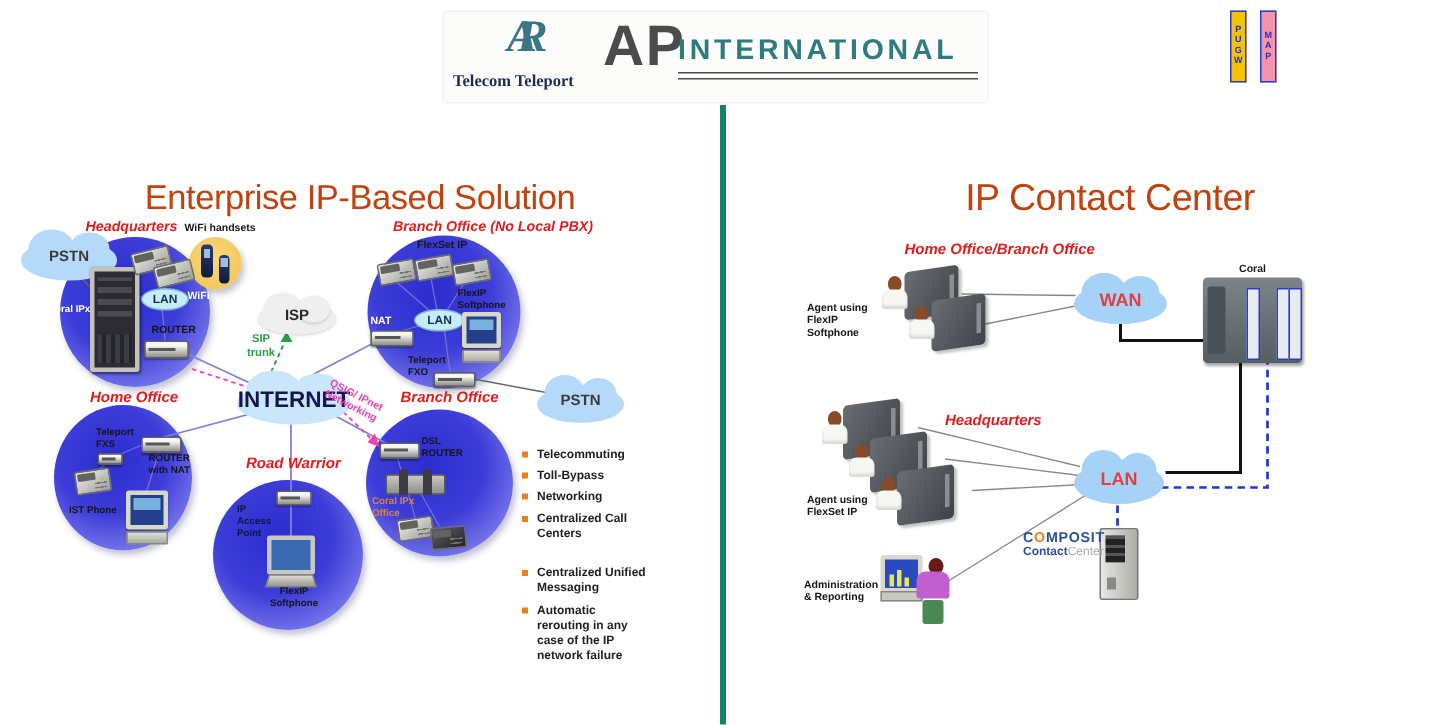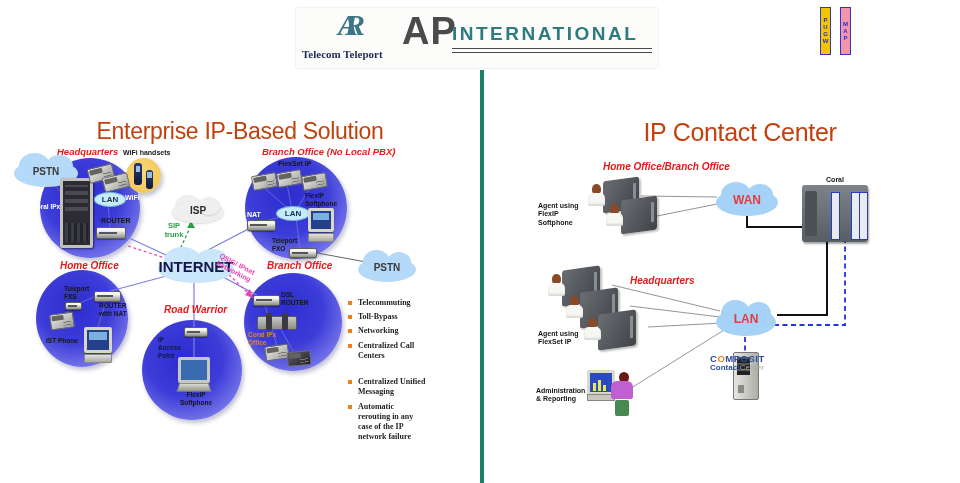--- a/index.html
+++ b/index.html
@@ -85,21 +85,21 @@
   
   .bullets{position:absolute;z-index:6;margin:0;padding:0;list-style:none;}
   .bullets li{display:flex;gap:6px;font-weight:bold;color:#1e1e1e;}
   .bullets li::before{content:"";flex:0 0 auto;background:#ef7d1a;}
   .bullets.small li{font-size:8px;line-height:1.28;margin-bottom:4px;}
   .bullets.small li::before{width:4px;height:4px;margin-top:3px;}
   .bullets.big li{font-size:10px;line-height:1.25;margin-bottom:5px;}
   .bullets.big li::before{width:5px;height:5px;margin-top:3px;}
 
   .wires{position:absolute;left:0;top:0;z-index:2;}
-  .composit{position:absolute;left:710px;top:354px;z-index:6;line-height:1;}
+  .composit{position:absolute;left:682px;top:354px;z-index:6;line-height:1;}
   .composit .l1{font-size:9.5px;font-weight:bold;color:#2b4fa0;letter-spacing:.5px;}
   .composit .l1 .o{color:#f08020;}
   .composit .l2{font-size:8px;font-weight:bold;color:#2b4fa0;}
   .composit .l2 .gray{color:#a8a8a8;font-weight:normal;}
 
   
   .adm{position:absolute;left:585px;top:368px;width:58px;height:62px;z-index:5;}
   .adm .mon{position:absolute;left:2px;top:2px;width:22px;height:19px;border:3px solid #d8d8cc;background:#2a4ac0;border-radius:2px;}
   .adm .mon i{position:absolute;bottom:1px;width:3px;background:#e8e850;}
   .adm .kb{position:absolute;left:2px;top:26px;width:26px;height:5px;background:#c8c8be;border:1px solid #888;}
@@ -267,21 +267,21 @@
     </div>
   <div class="lbl" style="left:178px;top:391px;width:36px;font-size:6.5px;text-align:center;">FlexIP Softphone</div>
 
   <div class="netbox" style="left:253px;top:295px;width:25px;height:9px;"></div>
   <div class="lbl" style="left:281px;top:291px;width:32px;font-size:6.5px;">DSL ROUTER</div>
   <div class="coralunit" style="left:257px;top:316px;width:38px;height:12px;"></div>
   <div class="lbl" style="left:248px;top:331px;width:32px;font-size:6.5px;color:#e0813a;">Coral IPx Office</div>
   <div class="phone" style="left:265px;top:345px;width:22px;height:13px;transform:rotate(-8deg);"></div>
   <div class="phone dark" style="left:287px;top:351px;width:22px;height:13px;transform:rotate(-5deg);"></div>
 
-  <ul class="bullets small" style="left:348px;top:298px;width:114px;font-family:Liberation Serif, serif;">
+  <ul class="bullets small" style="left:348px;top:298px;width:114px;">
     <li>Telecommuting</li>
     <li>Toll-Bypass</li>
     <li>Networking</li>
     <li style="width:80px;">Centralized Call Centers</li>
     <li style="width:90px;margin-top:16px;">Centralized Unified Messaging</li>
     <li style="width:80px;">Automatic rerouting in any case of the IP network failure</li>
   </ul>
 
   <div class="diagram-title" style="left:600px;top:118px;width:280px;font-size:25px;">IP Contact Center</div>
 

